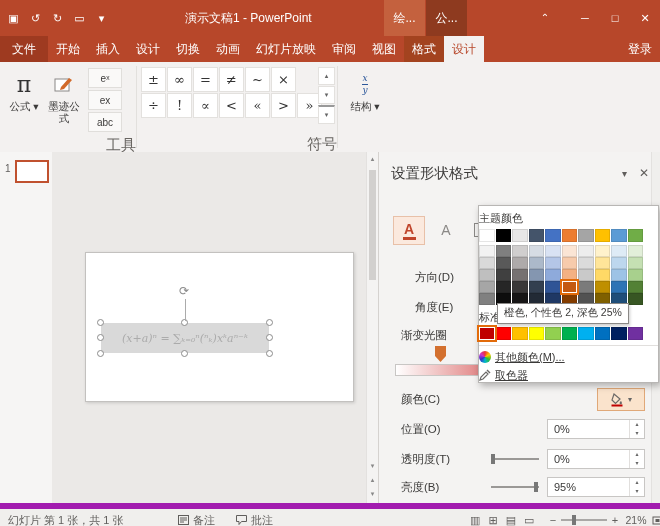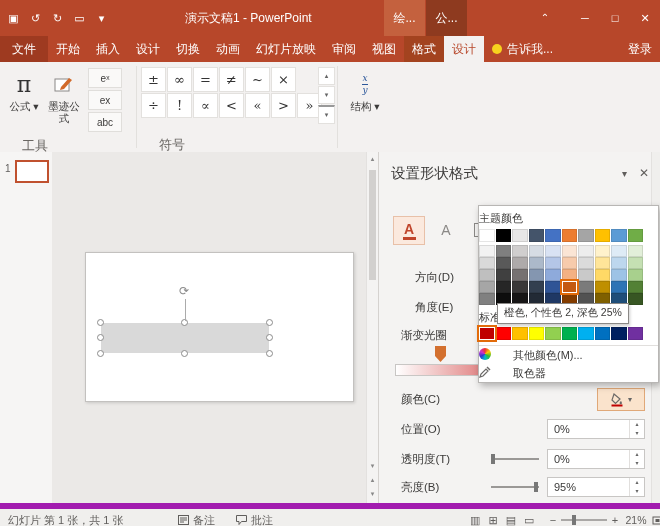--- a/index.html
+++ b/index.html
@@ -24,21 +24,21 @@
   .ctab.inactive{background:#A3431F;}
   .ctab.active{background:#F3F1F0;color:#B7472A;}
   .tellme{display:flex;align-items:center;gap:5px;padding:0 8px;color:rgba(255,255,255,.95);}
   .bulb{width:10px;height:10px;border-radius:50%;background:#F7D31E;display:inline-block;}
   .tabspacer{flex:1;}
   .signin{line-height:26px;padding:0 8px;}
   .sharetab{display:flex;align-items:center;gap:4px;padding:0 10px;}
   
   .ribbon{position:absolute;left:0;top:62px;width:660px;height:90px;background:#F3F1F0;border-bottom:1px solid #D5D2CF;display:flex;}
   .rgroup{position:relative;height:100%;}
-  .rgroup .glabel{position:absolute;bottom:3px;left:0;right:0;text-align:left;font-size:13px;color:#696662;padding-left:22px;}
+  .rgroup .glabel{position:absolute;bottom:3px;left:0;right:0;text-align:right;font-size:15px;color:#696662;padding-left:22px;}
   .gsep{width:1px;background:#E2E0DD;margin:4px 0 4px 0;}
   .g-tools{width:130px;display:flex;padding:6px 2px 0 4px;}
   .bigbtn{width:40px;text-align:center;cursor:default;}
   .bigbtn .icn{height:32px;display:flex;align-items:center;justify-content:center;font-family:"DejaVu Serif",serif;font-size:22px;color:#333;}
   .bigbtn .blabel{font-size:10.5px;color:#3B3A39;line-height:12px;}
   .smallcol{display:flex;flex-direction:column;gap:2px;margin-left:4px;}
   .smallbtn{width:32px;height:18px;border:1px solid #E0DEDB;background:#FAF9F8;font-size:10px;display:flex;align-items:center;justify-content:center;color:#3B3A39;}
   .g-symbols{width:196px;padding:5px 0 0 4px;}
   .symrow{display:flex;gap:1px;margin-bottom:1px;}
   .symcell{width:23px;height:23px;background:#fff;border:1px solid #E3E1DE;display:flex;align-items:center;justify-content:center;font-family:"DejaVu Serif",serif;font-size:13px;color:#333;}
@@ -106,21 +106,21 @@
   .trow{display:flex;gap:1px;}
   .trow.base{margin-bottom:3px;}
   .tcell{width:15.5px;height:13px;box-shadow:inset 0 0 0 1px rgba(0,0,0,.10);}
   .trow.shade .tcell{height:12px;}
   .tcell.hl{outline:2px solid #E26B0A;outline-offset:0;position:relative;z-index:2;box-shadow:inset 0 0 0 1px #fff;}
   .stdlabel{margin-top:5px;margin-bottom:2px;}
   .swrow{display:flex;gap:1px;}
   .swatch{width:15.5px;height:13px;box-shadow:inset 0 0 0 1px rgba(0,0,0,.10);}
   .swatch.sel{outline:2px solid #E26B0A;position:relative;z-index:2;box-shadow:inset 0 0 0 1px #fff;}
   .pop-sep{border-top:1px solid #E1DFDD;margin:5px 0 2px 0;}
-  .pop-item{height:18px;display:flex;gap:22px;color:#3B3A39;}
+  .pop-item{height:18px;display:flex;align-items:center;gap:4px;color:#3B3A39;text-decoration:underline;}
   .wheel{width:12px;height:12px;border-radius:50%;background:conic-gradient(#e33,#fc0,#3b3,#0bc,#33c,#c3c,#e33);}
   .tooltip{position:absolute;left:18px;top:97px;height:19px;line-height:17px;background:#fff;border:1px solid #8A8886;box-shadow:1px 2px 3px rgba(0,0,0,.2);padding:0 6px;white-space:nowrap;font-size:10.5px;color:#3B3A39;z-index:30;}
   
   .status{position:absolute;left:0;top:503px;width:660px;height:23px;background:#F0EFED;border-top:6px solid #a21caf;font-size:11px;color:#605E5C;}
   .st-info{position:absolute;left:8px;line-height:22px;white-space:nowrap;}
   .st-notes{position:absolute;left:178px;line-height:22px;display:flex;align-items:center;gap:4px;height:22px;text-align:center;}
   .st-comments{position:absolute;left:236px;line-height:22px;display:flex;align-items:center;gap:4px;height:22px;}
   .views{position:absolute;left:470px;top:0;height:22px;display:flex;gap:8px;align-items:center;}
   .views span{font-size:11px;color:#605E5C;}
   .zoomctl{position:absolute;left:548px;top:0;height:22px;display:flex;align-items:center;gap:3px;}
@@ -160,24 +160,20 @@
         <div class="rtab">插入</div>
         <div class="rtab">设计</div>
         <div class="rtab">切换</div>
         <div class="rtab">动画</div>
         <div class="rtab">幻灯片放映</div>
         <div class="rtab">审阅</div>
         <div class="rtab">视图</div>
       </div>
     <span class="ctab inactive">格式</span>
     <span class="ctab active">设计</span>
-    <span class="tellme">
-      <span class="bulb"></span>
-      <span>告诉我...</span>
-    </span>
     <span class="tabspacer"></span>
     <span class="signin">登录</span>
   </div>
 
   <div class="ribbon">
     <div class="rgroup g-tools">
       <div class="bigbtn">
         <div class="icn">π</div>
         <div class="blabel"><span>公式</span>
           <span>▾</span></div>
@@ -241,20 +237,21 @@
   </div>
 
   <div class="thumbs">
     <span class="thumb-num">1</span>
     <div class="thumb-box"></div>
   </div>
 
   <div class="canvas">
     <div class="slide">
       <div class="eqobj">
+        <span class="eqtext">(x+a)ⁿ = ∑ₖ₌₀ⁿ(ⁿₖ)xᵏaⁿ⁻ᵏ</span>
         <span class="hdl" style="left:-4px;top:-4px;"></span>
         <span class="hdl" style="left:calc(50% - 4px);top:-4px;"></span>
         <span class="hdl" style="right:-4px;top:-4px;"></span>
         <span class="hdl" style="left:-4px;top:calc(50% - 4px);"></span>
         <span class="hdl" style="right:-4px;top:calc(50% - 4px);"></span>
         <span class="hdl" style="left:-4px;bottom:-4px;"></span>
         <span class="hdl" style="left:calc(50% - 4px);bottom:-4px;"></span>
         <span class="hdl" style="right:-4px;bottom:-4px;"></span>
         <span class="rot-line"></span>
         <span class="rot-hdl">⟳</span>

